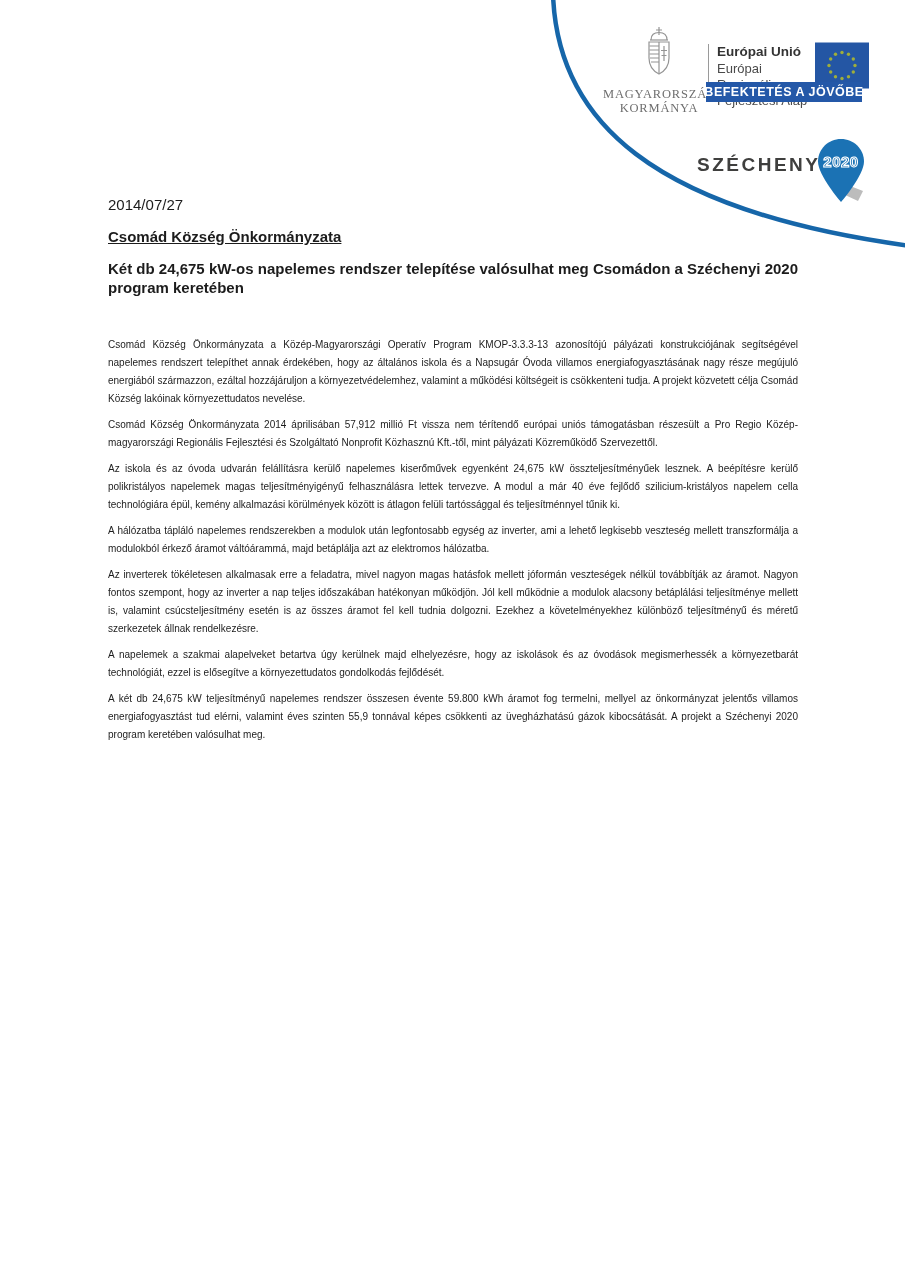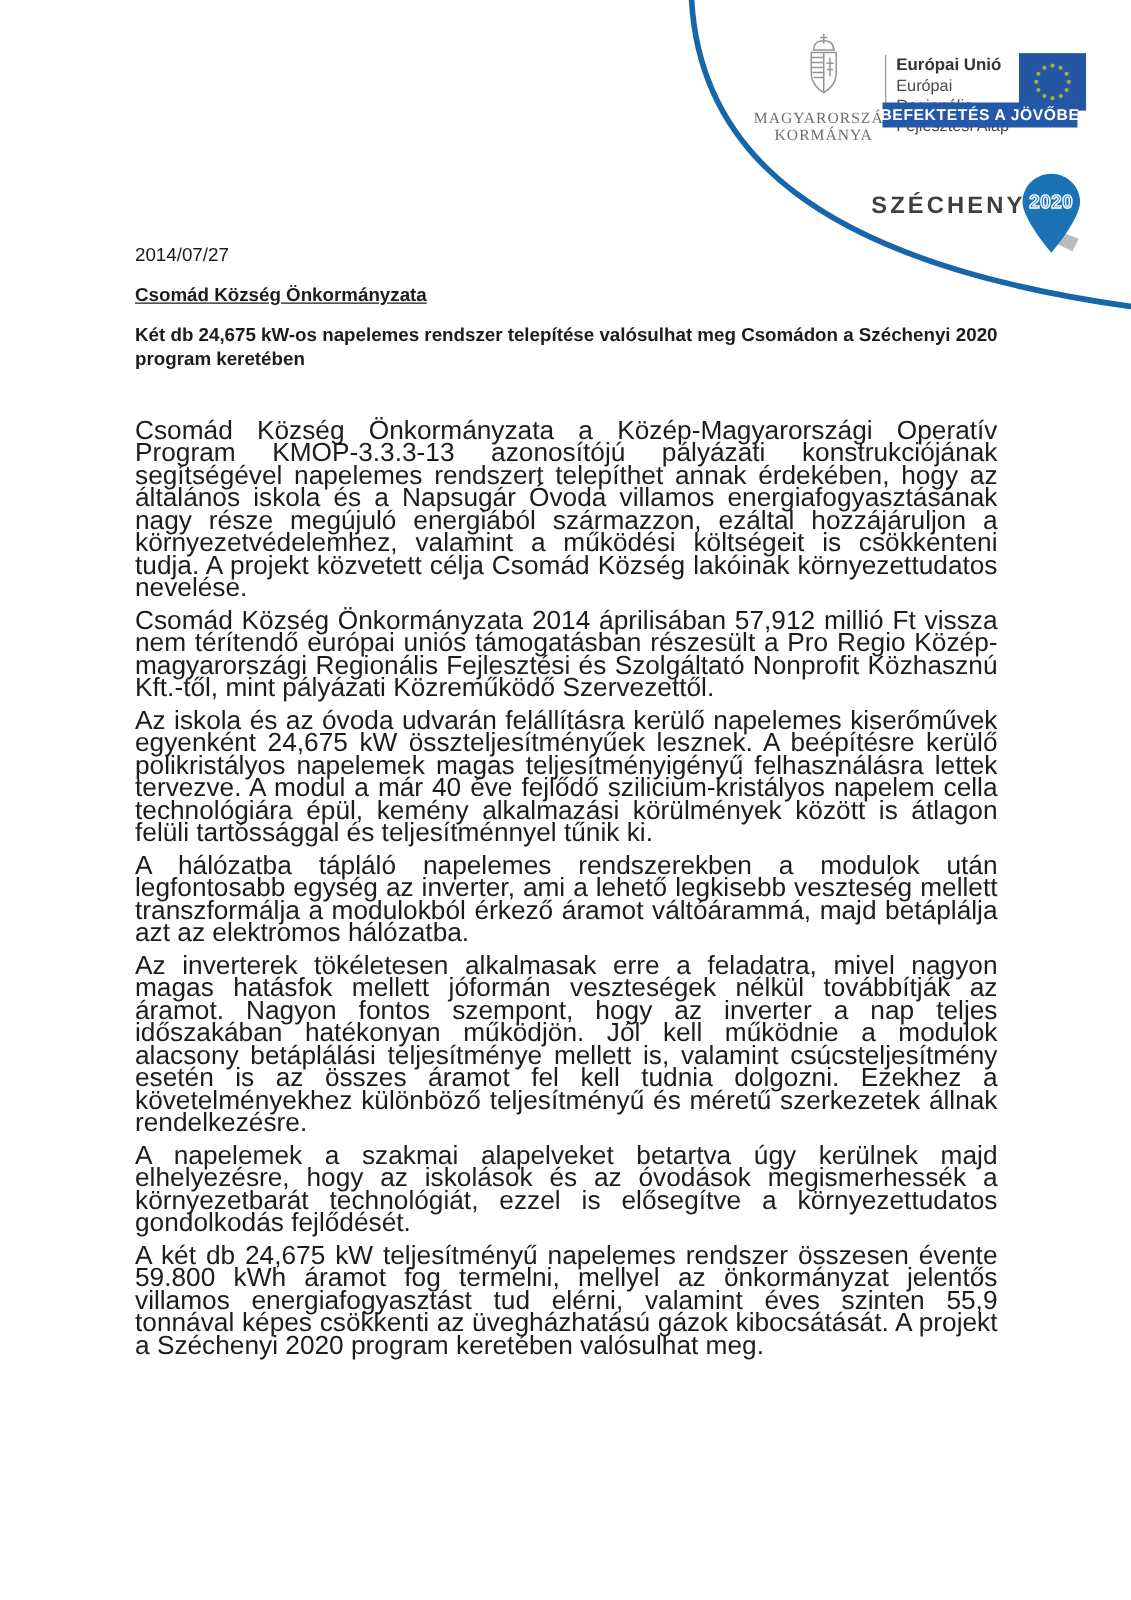--- a/index.html
+++ b/index.html
@@ -76,21 +76,21 @@
     font-size: 29px; font-weight: bold; color: var(--title-blue);
     letter-spacing: 0.5px; line-height: 32px;
   }
   .headline { margin-top: 16px; font-size: 15px; font-weight: bold; line-height: 18px; }
   .subheadline {
     margin-top: 13px; font-size: 15px; font-weight: bold;
     line-height: 19px; text-align: justify;
   }
   .body-copy { margin-top: 39px; }
   .body-copy p {
-    font-size: 21px; line-height: 18px;
+    font-size: 10px; line-height: 18px;
     text-align: justify; margin-bottom: 8px;
     color: var(--text-dark);
   }
 </style>
 </head>
 <body>
 
 <svg class="curve-svg" width="905" height="270" viewBox="0 0 905 270" aria-hidden="true">
   <path class="curve-path" d="M 553 -6 C 557 118 648 212 918 247"></path>
 </svg>

